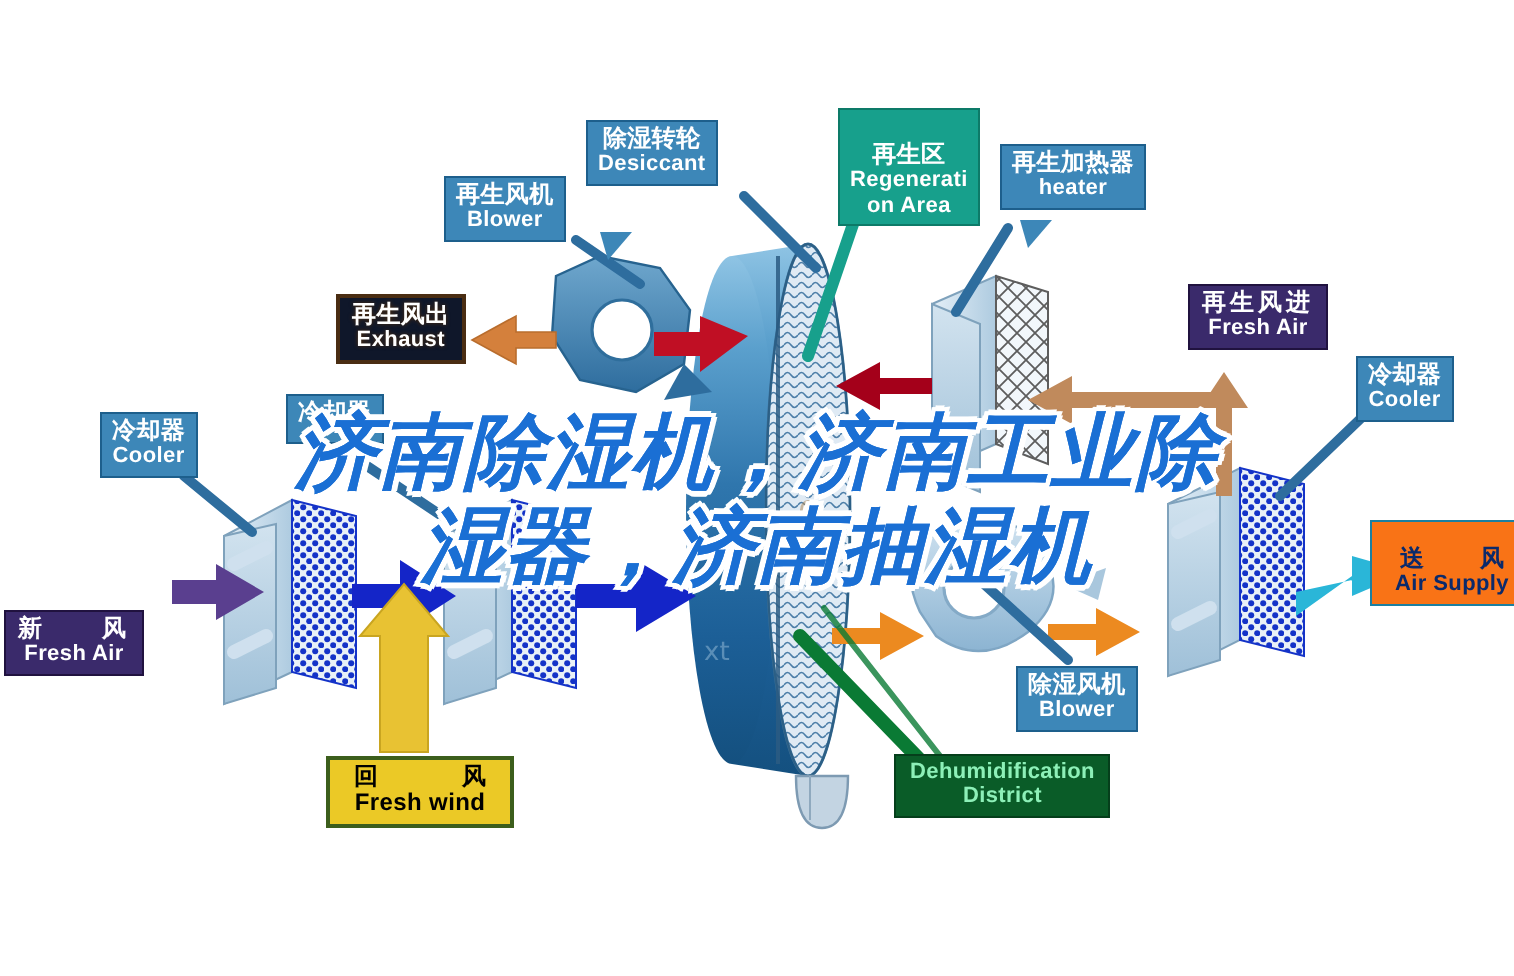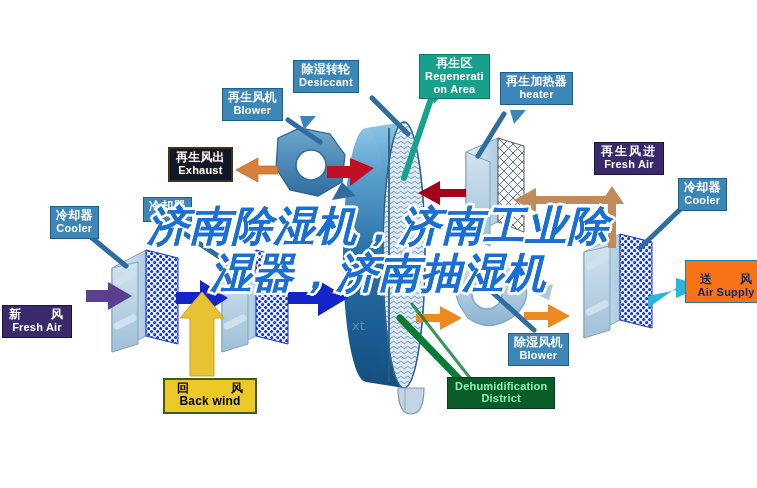--- a/index.html
+++ b/index.html
@@ -64,21 +64,21 @@
     text-shadow: 0 0 2px rgba(90,50,10,.9);
   }
   .lbl-orange .cn { font-size: 12px; }
   .lbl-orange .en { font-size: 11px; }
 
   
   .lbl-teal {
     background: #17a08c;
     color: #ffffff;
     border: 1px solid #0d7a68;
-    padding: 2px 5px 3px 5px;
+    padding: 16px 5px 3px 5px;
   }
   .lbl-teal .cn { font-size: 12px; }
   .lbl-teal .en { font-size: 11px; }
 
   
   .lbl-purple {
     background: #3a2a6b;
     color: #ffffff;
     border: 1px solid #20123f;
     padding: 2px 6px 3px 6px;
@@ -394,21 +394,21 @@
     <span class="cn">冷却器</span>
   </div>
 
   <div class="label lbl-purple" style="left:2px; top:277px;margin-top:28px;">
     <span class="cn">新　　风</span>
     <span class="en">Fresh Air</span>
   </div>
 
   <div class="label lbl-yellow" style="left:163px; top:378px;">
     <span class="cn">回　　风</span>
-    <span class="en">Back wind</span>
+    <span class="en">Fresh wind</span>
   </div>
 
   <div class="label lbl-green" style="left:447px; top:377px;">
     <span class="en">Dehumidification</span>
     <span class="en">District</span>
   </div>
 
   <div class="label lbl-blue" style="left:508px; top:333px;">
     <span class="cn">除湿风机</span>
     <span class="en">Blower</span>

